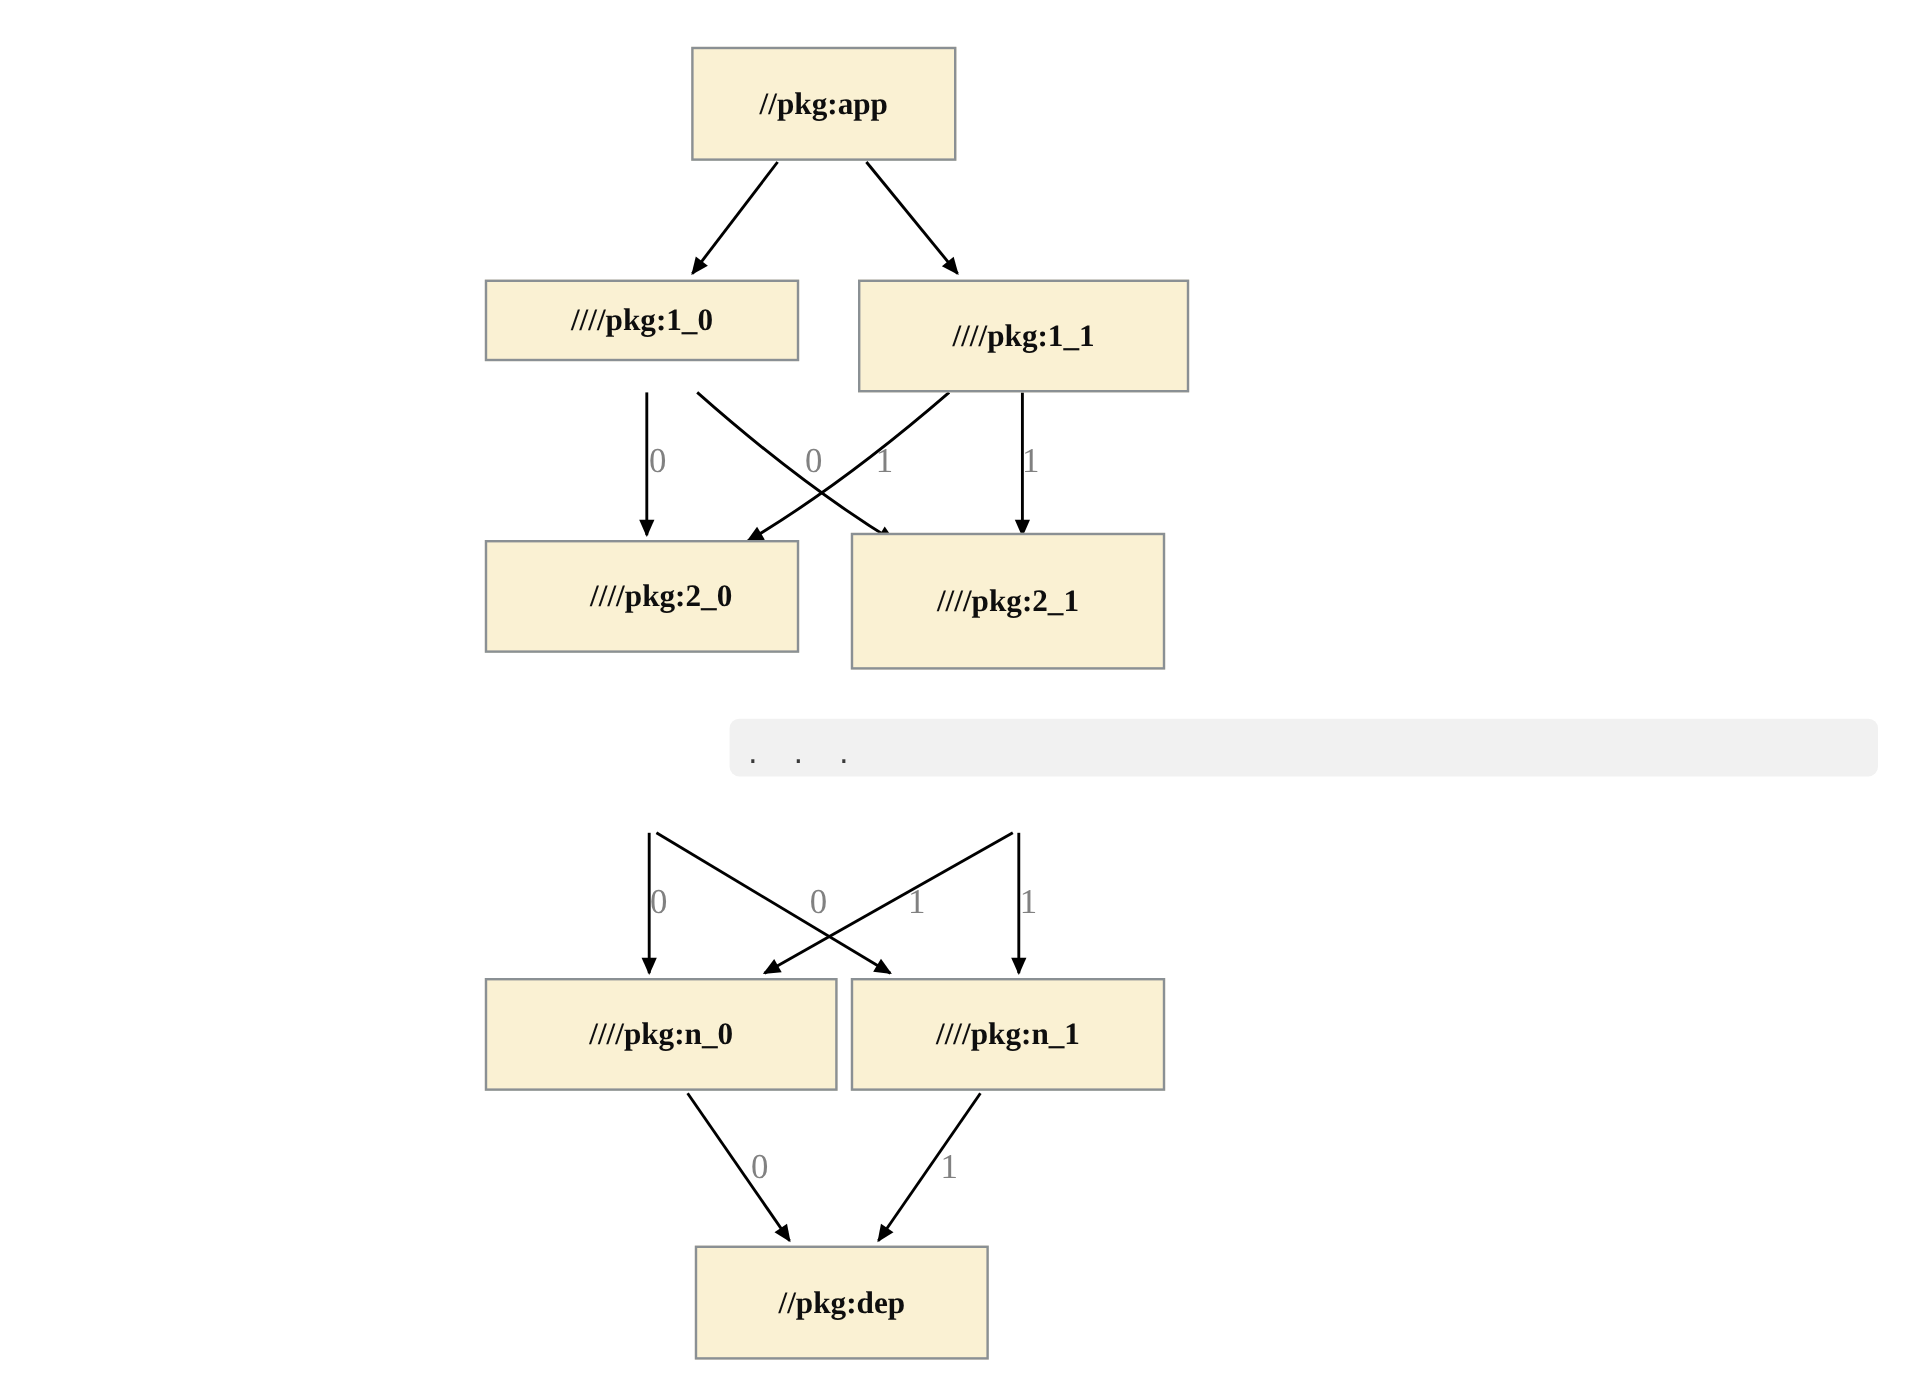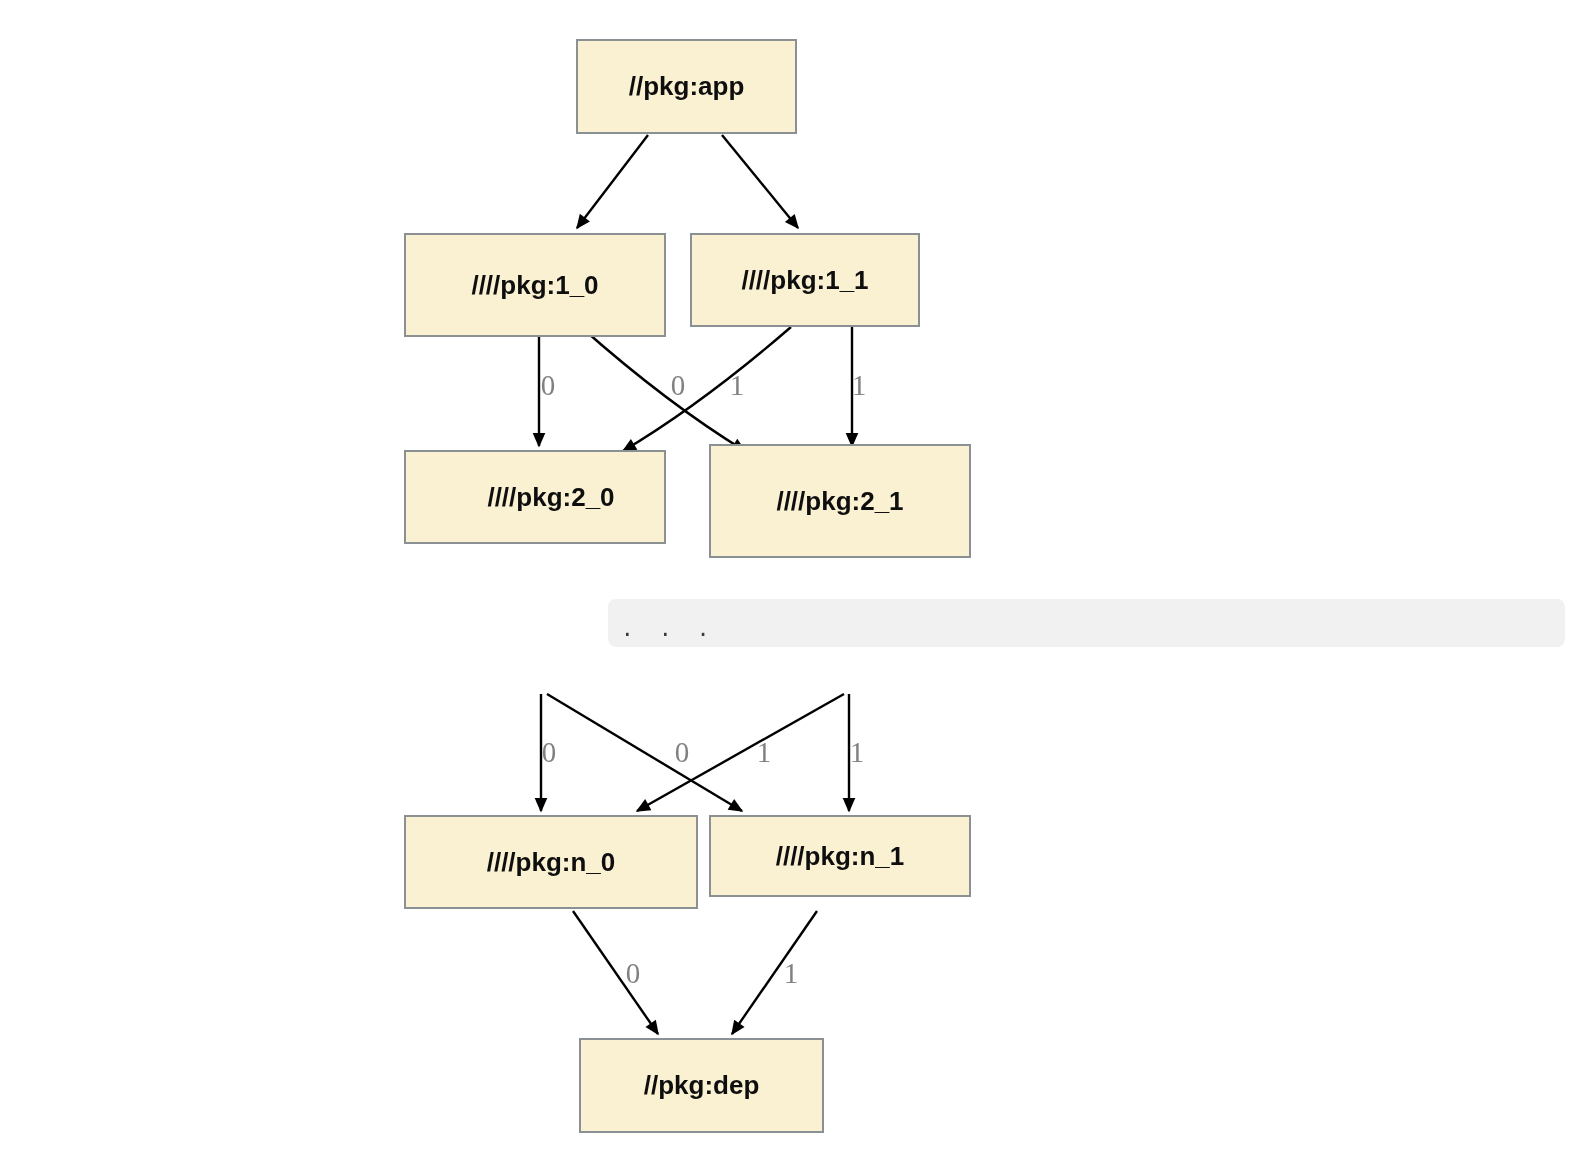--- a/index.html
+++ b/index.html
@@ -11,21 +11,21 @@
     font-family:"Liberation Sans",sans-serif;
   }
   .edges{position:absolute;left:0;top:0;width:1592px;height:1162px;}
   .edge{stroke:#000000;stroke-width:2.4;fill:none;}
   .node{
     position:absolute;
     box-sizing:border-box;
     background:#FAF1D3;
     border:2px solid #8a9094;
     display:flex;align-items:center;justify-content:center;
-    font-family:Liberation Sans, sans-serif;
+    font-family:Liberation Serif, serif;
     font-weight:bold;
     font-size:26px;
     color:#0e0e0e;
     white-space:pre;
     text-align:center;
   }
   .edge-label{
     position:absolute;
     transform:translate(-50%,-50%);
     font-family:"Liberation Serif","DejaVu Serif",serif;
@@ -43,26 +43,26 @@
     padding:0 0 7px 13px;
   }
   .ellipsis-bar .dots{
     font-family:"DejaVu Sans Mono","Liberation Mono",monospace;
     font-size:21px;line-height:1;
     color:#3a3a3a;
     white-space:pre;
   }
   
   .n-app {left:576px;top:39px;  width:221px;height:95px;}
-  .n-1_0 {left:404px;top:233px; width:262px;height:104px;}
-  .n-1_1 {left:690px;top:233px; width:230px;height:94px;}
+  .n-1_0 {left:404px;top:233px; width:262px;height:68px;}
+  .n-1_1 {left:715px;top:233px; width:276px;height:94px;}
   .n-2_0 {left:404px;top:450px; width:262px;height:94px;padding-left:32px;}
   .n-2_1 {left:709px;top:424px; width:262px;height:114px;margin-top:20px;}
   .n-n_0 {left:404px;top:815px; width:294px;height:94px;}
-  .n-n_1 {left:709px;top:815px; width:262px;height:82px;}
+  .n-n_1 {left:709px;top:815px; width:262px;height:94px;}
   .n-dep {left:579px;top:1038px;width:245px;height:95px;}
   
   .el-2 {left:548px;top:385px;}
   .el-3 {left:737px;top:385px;}
   .el-4 {left:678px;top:385px;}
   .el-5 {left:859px;top:385px;}
   .el-6 {left:549px;top:752px;}
   .el-7 {left:764px;top:752px;}
   .el-8 {left:682px;top:752px;}
   .el-9 {left:857px;top:752px;}

